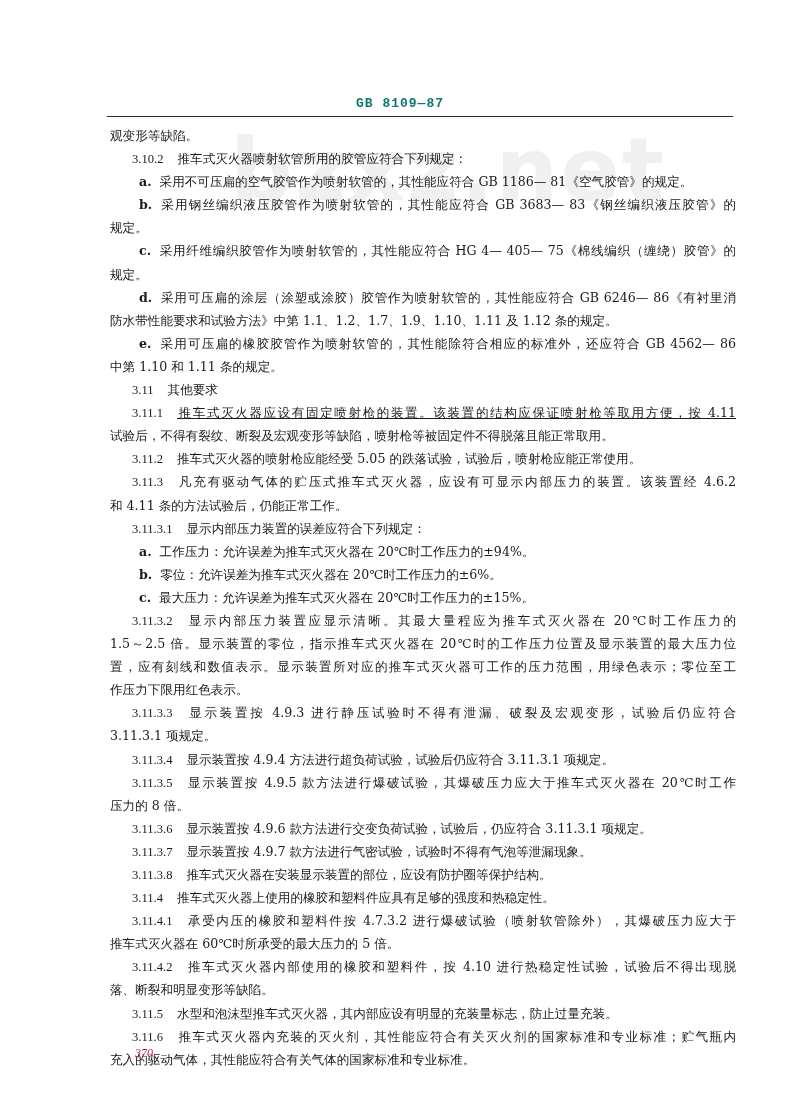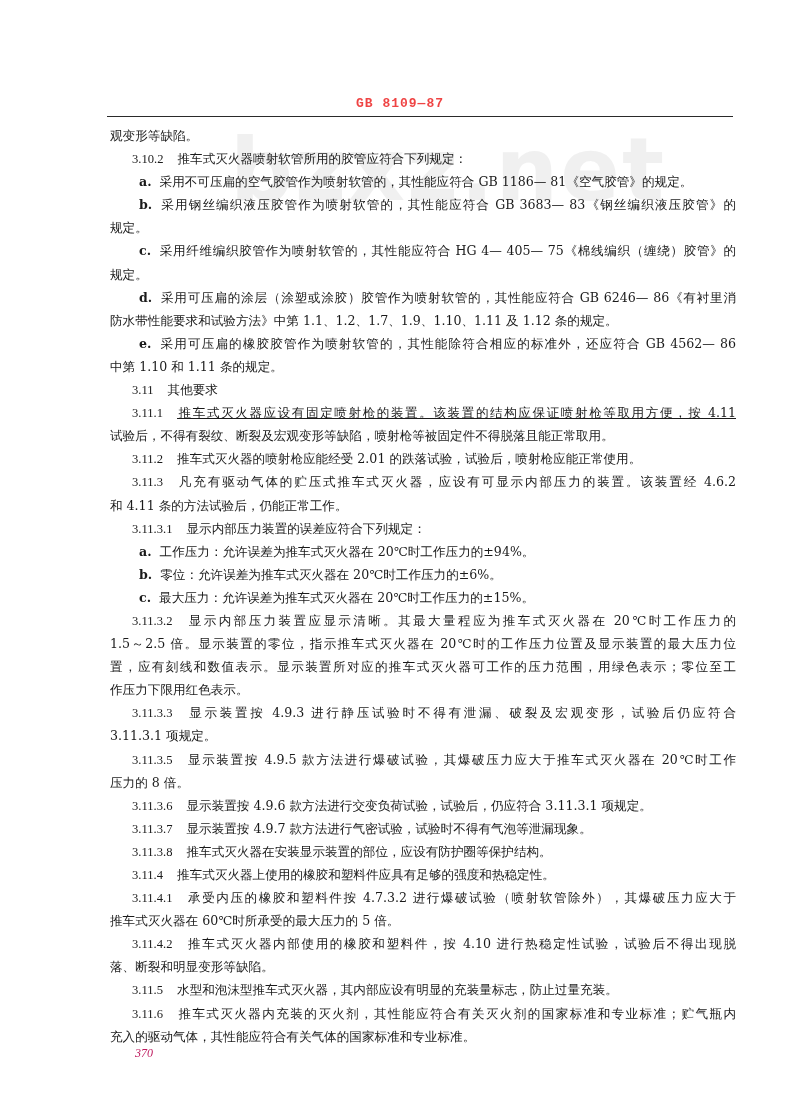--- a/index.html
+++ b/index.html
@@ -24,21 +24,21 @@
     .header-code {
       position: absolute;
       top: 96px;
       left: 0;
       width: 800px;
       text-align: center;
       font-family: "Liberation Mono", "DejaVu Sans Mono", monospace;
       font-weight: bold;
       font-size: 13px;
       letter-spacing: 1px;
-      color: #ef4444;
+      color: #0f766e;
     }
     .header-rule {
       position: absolute;
       top: 116px;
       left: 107px;
       width: 626px;
       height: 0;
       border-top: 1.6px solid #2a2a2a;
     }
     .watermark {
@@ -108,33 +108,34 @@
       <div class="line"><span>规定。</span></div>
       <div class="line justify indent2" style="white-space: normal;"><span class="item-letter">c.</span><span>采用纤维编织胶管作为喷射软管的，其性能应符合 HG 4— 405— 75《棉线编织（缠绕）胶管》的</span></div>
       <div class="line"><span>规定。</span></div>
       <div class="line justify indent2" style="white-space: normal;"><span class="item-letter">d.</span><span>采用可压扁的涂层（涂塑或涂胶）胶管作为喷射软管的，其性能应符合 GB 6246— 86《有衬里消</span></div>
       <div class="line"><span>防水带性能要求和试验方法》中第 1.1、1.2、1.7、1.9、1.10、1.11 及 1.12 条的规定。</span></div>
       <div class="line justify indent2" style="white-space: normal;"><span class="item-letter">e.</span><span>采用可压扁的橡胶胶管作为喷射软管的，其性能除符合相应的标准外，还应符合 GB 4562— 86</span></div>
       <div class="line"><span>中第 1.10 和 1.11 条的规定。</span></div>
       <div class="line indent1"><span class="clause-no">3.11</span><span>其他要求</span></div>
       <div class="line justify indent1" style="white-space: normal; text-decoration: underline;"><span class="clause-no">3.11.1</span><span>推车式灭火器应设有固定喷射枪的装置。该装置的结构应保证喷射枪等取用方便，按 4.11</span></div>
       <div class="line"><span>试验后，不得有裂纹、断裂及宏观变形等缺陷，喷射枪等被固定件不得脱落且能正常取用。</span></div>
-      <div class="line indent1"><span class="clause-no">3.11.2</span><span>推车式灭火器的喷射枪应能经受 2.01 的跌落试验，试验后，喷射枪应能正常使用。</span></div>
+      <div class="line indent1"><span class="clause-no">3.11.2</span><span>推车式灭火器的喷射枪应能经受 5.05 的跌落试验，试验后，喷射枪应能正常使用。</span></div>
       <div class="line justify indent1" style="white-space: normal;"><span class="clause-no">3.11.3</span><span>凡充有驱动气体的贮压式推车式灭火器，应设有可显示内部压力的装置。该装置经 4.6.2</span></div>
       <div class="line"><span>和 4.11 条的方法试验后，仍能正常工作。</span></div>
       <div class="line indent1"><span class="clause-no">3.11.3.1</span><span>显示内部压力装置的误差应符合下列规定：</span></div>
       <div class="line indent2"><span class="item-letter">a.</span><span>工作压力：允许误差为推车式灭火器在 20℃时工作压力的±94%。</span></div>
       <div class="line indent2"><span class="item-letter">b.</span><span>零位：允许误差为推车式灭火器在 20℃时工作压力的±6%。</span></div>
       <div class="line indent2"><span class="item-letter">c.</span><span>最大压力：允许误差为推车式灭火器在 20℃时工作压力的±15%。</span></div>
       <div class="line justify indent1" style="white-space: normal;"><span class="clause-no">3.11.3.2</span><span>显示内部压力装置应显示清晰。其最大量程应为推车式灭火器在 20℃时工作压力的</span></div>
       <div class="line justify" style="white-space: normal;"><span>1.5～2.5 倍。显示装置的零位，指示推车式灭火器在 20℃时的工作压力位置及显示装置的最大压力位</span></div>
       <div class="line justify" style="white-space: normal;"><span>置，应有刻线和数值表示。显示装置所对应的推车式灭火器可工作的压力范围，用绿色表示；零位至工</span></div>
       <div class="line"><span>作压力下限用红色表示。</span></div>
       <div class="line justify indent1" style="white-space: normal;"><span class="clause-no">3.11.3.3</span><span>显示装置按 4.9.3 进行静压试验时不得有泄漏、破裂及宏观变形，试验后仍应符合</span></div>
       <div class="line"><span>3.11.3.1 项规定。</span></div>
+      <div class="line indent1"><span class="clause-no">3.11.3.4</span><span>显示装置按 4.9.4 方法进行超负荷试验，试验后仍应符合 3.11.3.1 项规定。</span></div>
       <div class="line justify indent1" style="white-space: normal;"><span class="clause-no">3.11.3.5</span><span>显示装置按 4.9.5 款方法进行爆破试验，其爆破压力应大于推车式灭火器在 20℃时工作</span></div>
       <div class="line"><span>压力的 8 倍。</span></div>
       <div class="line indent1"><span class="clause-no">3.11.3.6</span><span>显示装置按 4.9.6 款方法进行交变负荷试验，试验后，仍应符合 3.11.3.1 项规定。</span></div>
       <div class="line indent1"><span class="clause-no">3.11.3.7</span><span>显示装置按 4.9.7 款方法进行气密试验，试验时不得有气泡等泄漏现象。</span></div>
       <div class="line indent1"><span class="clause-no">3.11.3.8</span><span>推车式灭火器在安装显示装置的部位，应设有防护圈等保护结构。</span></div>
       <div class="line indent1"><span class="clause-no">3.11.4</span><span>推车式灭火器上使用的橡胶和塑料件应具有足够的强度和热稳定性。</span></div>
       <div class="line justify indent1" style="white-space: normal;"><span class="clause-no">3.11.4.1</span><span>承受内压的橡胶和塑料件按 4.7.3.2 进行爆破试验（喷射软管除外），其爆破压力应大于</span></div>
       <div class="line"><span>推车式灭火器在 60℃时所承受的最大压力的 5 倍。</span></div>
       <div class="line justify indent1" style="white-space: normal;"><span class="clause-no">3.11.4.2</span><span>推车式灭火器内部使用的橡胶和塑料件，按 4.10 进行热稳定性试验，试验后不得出现脱</span></div>
       <div class="line"><span>落、断裂和明显变形等缺陷。</span></div>

